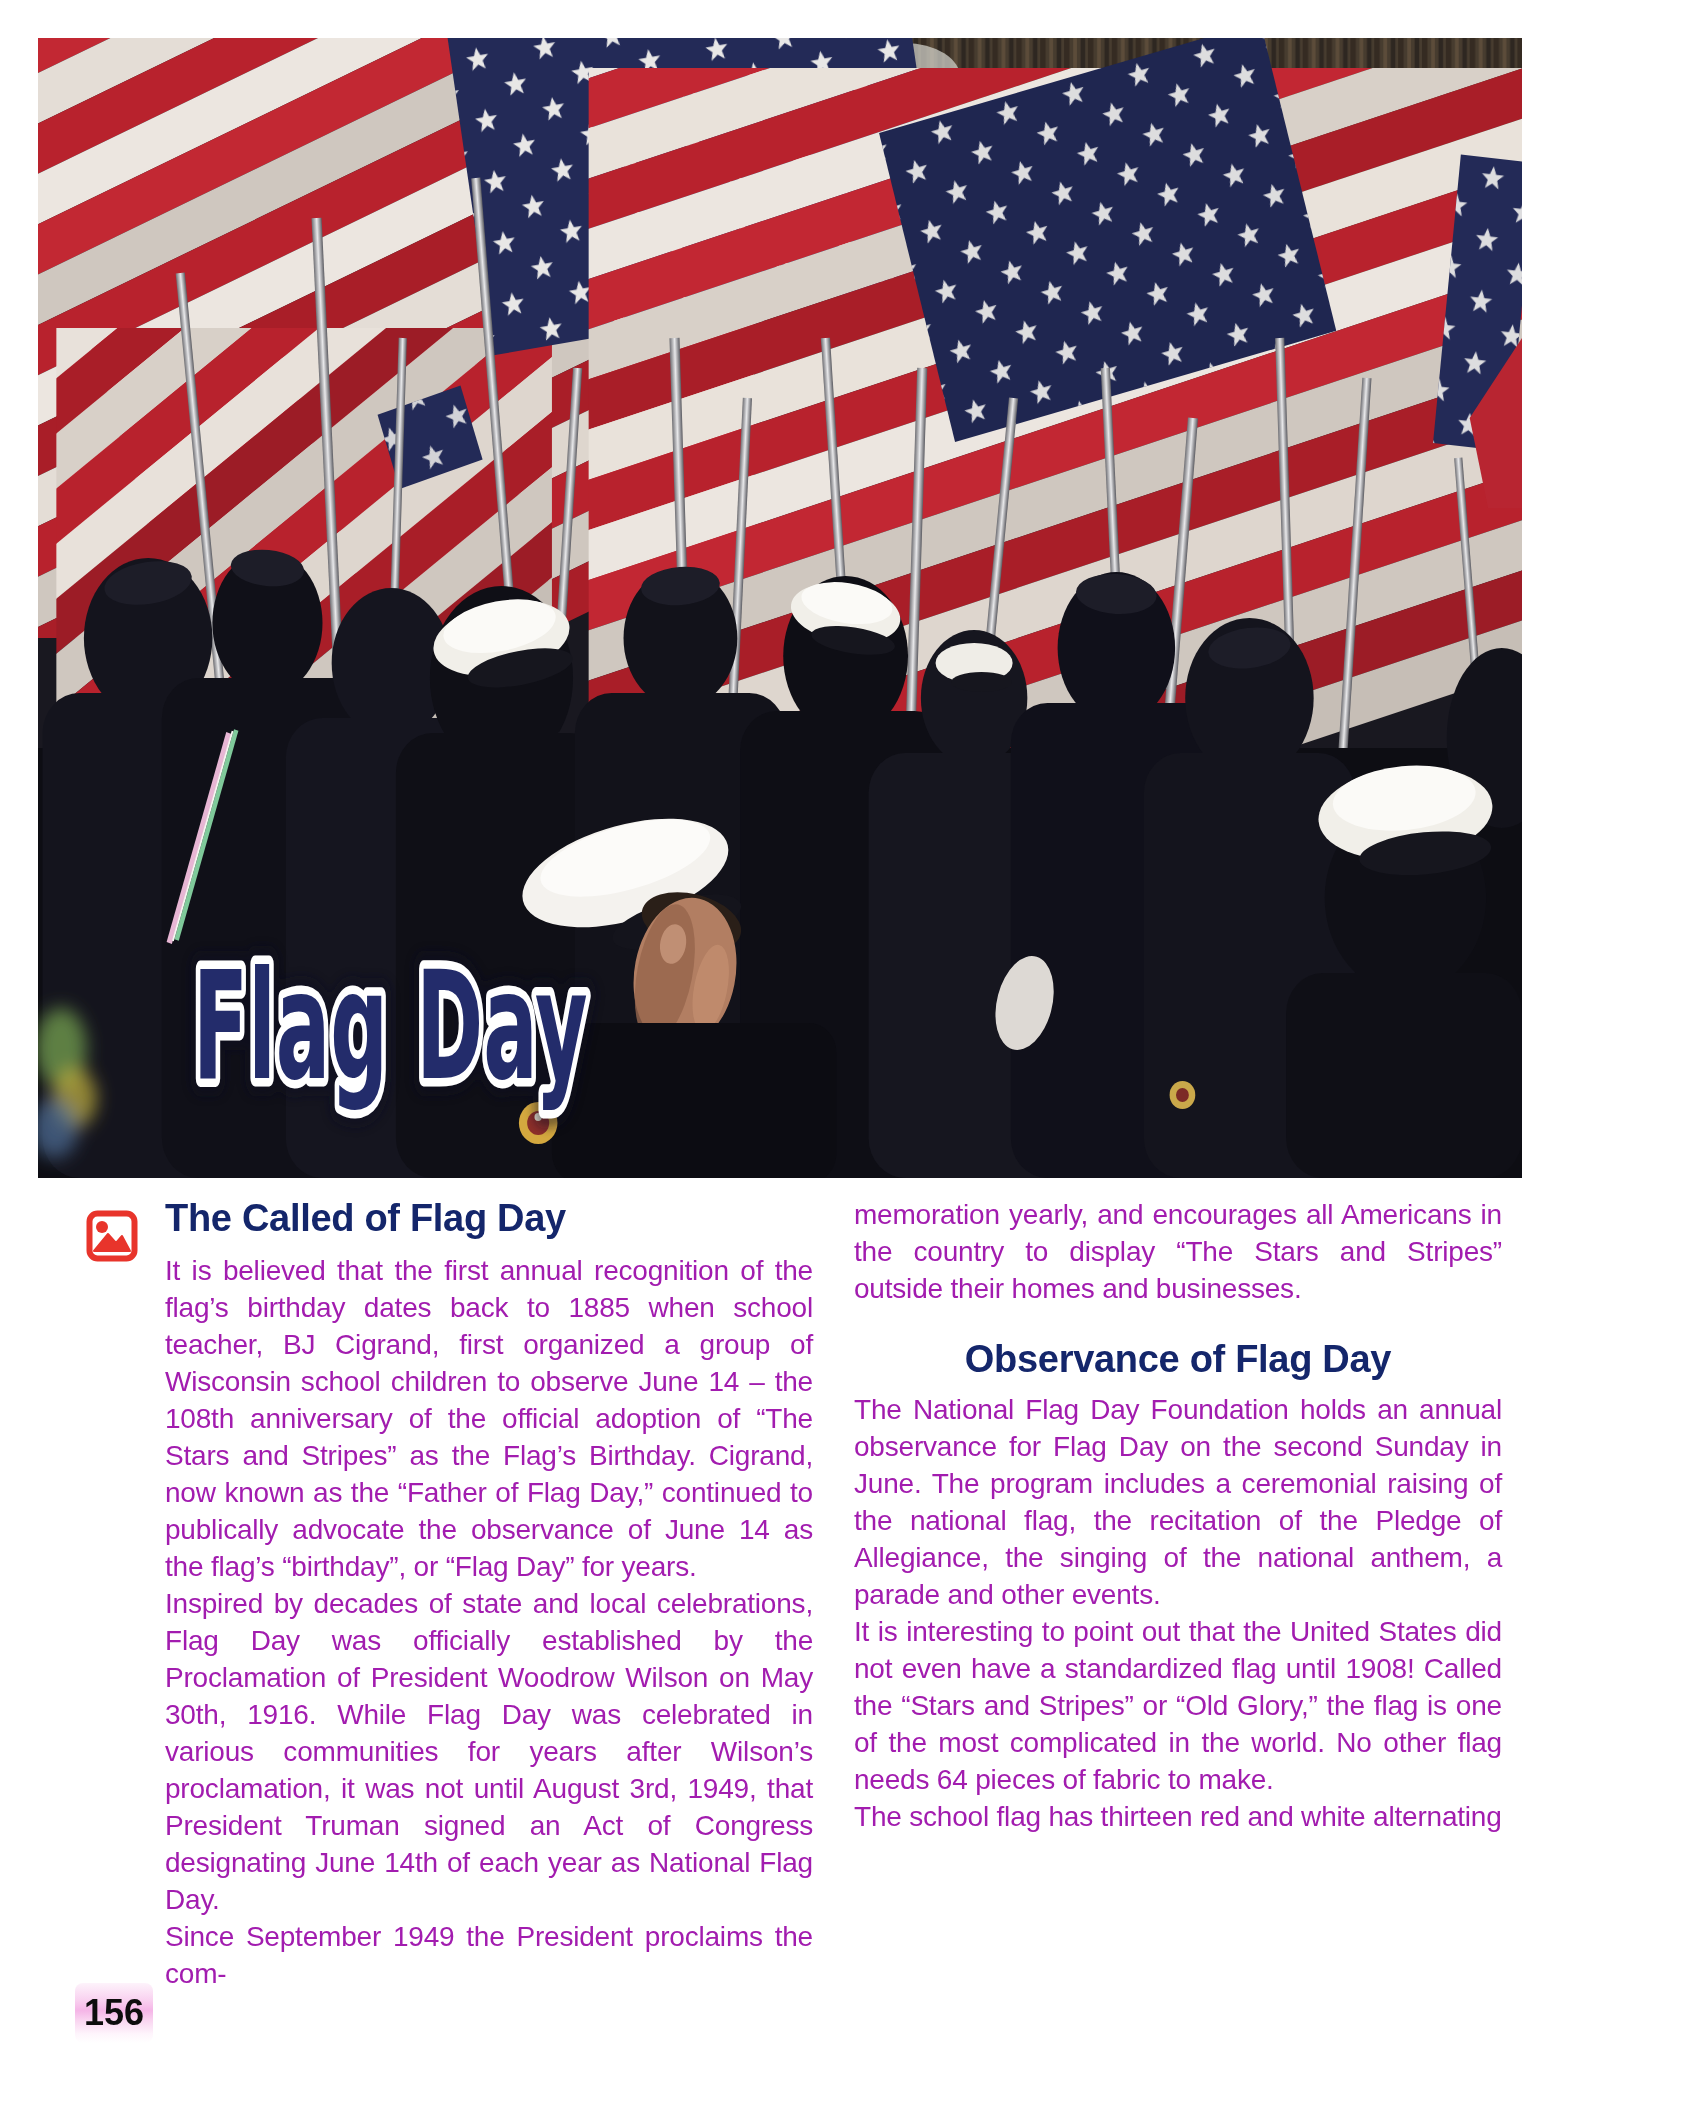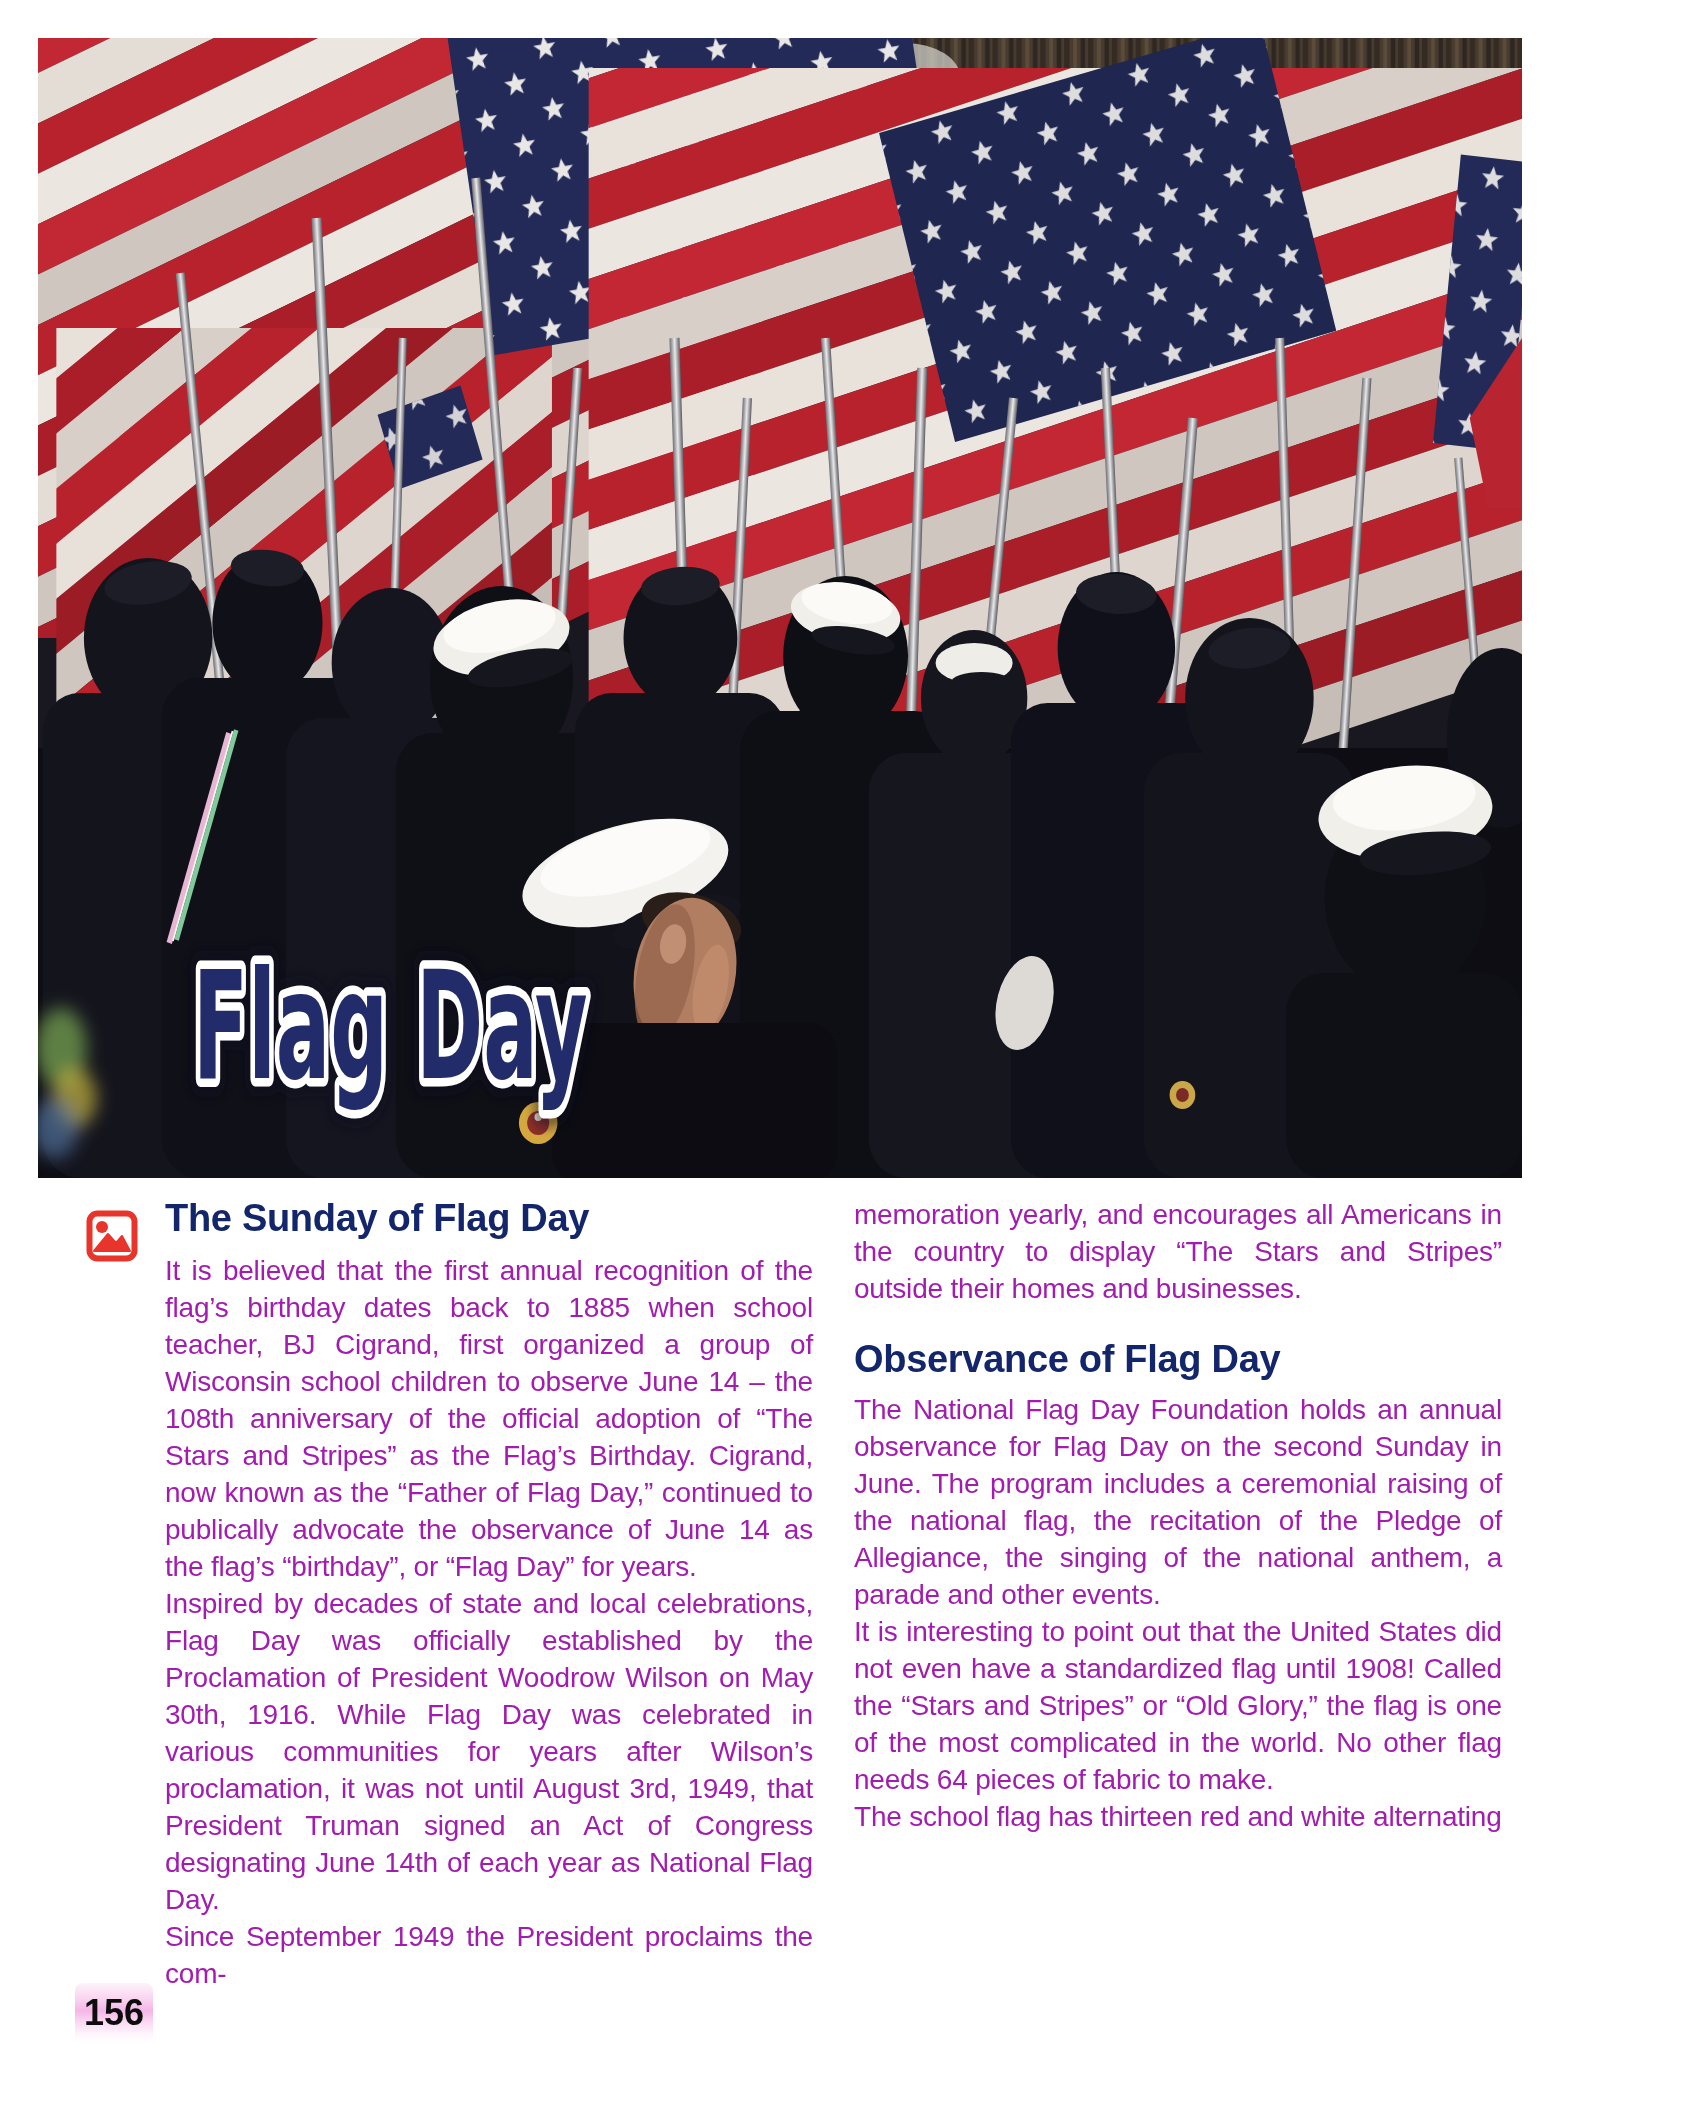--- a/index.html
+++ b/index.html
@@ -18,21 +18,21 @@
   .columns{
     position:absolute;left:165px;top:1196px;width:1337px;
     display:flex;justify-content:space-between;
   }
   .col{width:648px;}
   h2{
     font-family:"Liberation Sans",sans-serif;font-weight:bold;
     font-size:38px;line-height:44px;color:#14266b;margin:0 0 12px 0;
     letter-spacing:-0.3px;
   }
-  h2.mt{margin:30px 0 10px 0;}
+  h2.mt{margin:30px 0 10px 0;text-align:center;}
   .col p{
     font-size:28px;line-height:37px;margin:0;text-align:justify;
     letter-spacing:-0.2px;color:#a21caf;
     hyphens:auto;-webkit-hyphens:auto;
   }
   .pagenum{
     position:absolute;left:75px;top:1983px;width:78px;height:60px;
     border-radius:8px;display:flex;align-items:center;justify-content:center;
     background:linear-gradient(180deg,#fdf3fb 0%,#f9d2f0 28%,#f5b5e7 46%,#f9d4f0 62%,#fef5fc 85%,#ffffff 100%);
     font-weight:bold;font-size:36px;color:#0d0d0d;
@@ -296,21 +296,21 @@
 <div class="sec-icon">
   <svg viewBox="0 0 52 52" xmlns="http://www.w3.org/2000/svg">
     <rect x="3.5" y="3.5" width="45" height="45" rx="8" fill="#ffffff" stroke="#e8342b" stroke-width="6"></rect>
     <circle cx="16" cy="17" r="6" fill="#e8342b"></circle>
     <path d="M8 41 L22 24 L30 33 L36 26 L44 41 Z" fill="#e8342b" stroke="#e8342b" stroke-width="2" stroke-linejoin="round"></path>
   </svg>
 </div>
 
 <main class="columns">
   <section class="col">
-    <h2>The Sunday of Flag Day</h2>
+    <h2>The Called of Flag Day</h2>
     <p>It is believed that the first annual recognition of the flag’s birthday dates back to 1885 when school teacher, BJ Cigrand, first organized a group of Wisconsin school children to observe June 14 – the 108th anniversary of the official adoption of “The Stars and Stripes” as the Flag’s Birthday. Cigrand, now known as the “Father of Flag Day,” continued to publically advocate the observance of June 14 as the flag’s “birthday”, or “Flag Day” for years.</p>
     <p>Inspired by decades of state and local celebrations, Flag Day was officially established by the Proclamation of President Woodrow Wilson on May 30th, 1916. While Flag Day was celebrated in various communities for years after Wilson’s proclamation, it was not until August 3rd, 1949, that President Truman signed an Act of Congress designating June 14th of each year as National Flag Day.</p>
     <p>Since September 1949 the President proclaims the com-</p>
   </section>
   <section class="col">
     <p>memoration yearly, and encourages all Americans in the country to display “The Stars and Stripes” outside their homes and businesses.</p>
     <h2 class="mt">Observance of Flag Day</h2>
     <p>The National Flag Day Foundation holds an annual observance for Flag Day on the second Sunday in June. The program includes a ceremonial raising of the national flag, the recitation of the Pledge of Allegiance, the singing of the national anthem, a parade and other events.</p>
     <p>It is interesting to point out that the United States did not even have a standardized flag until 1908! Called the “Stars and Stripes” or “Old Glory,” the flag is one of the most complicated in the world. No other flag needs 64 pieces of fabric to make.</p>
     <p>The school flag has thirteen red and white alternating</p>

